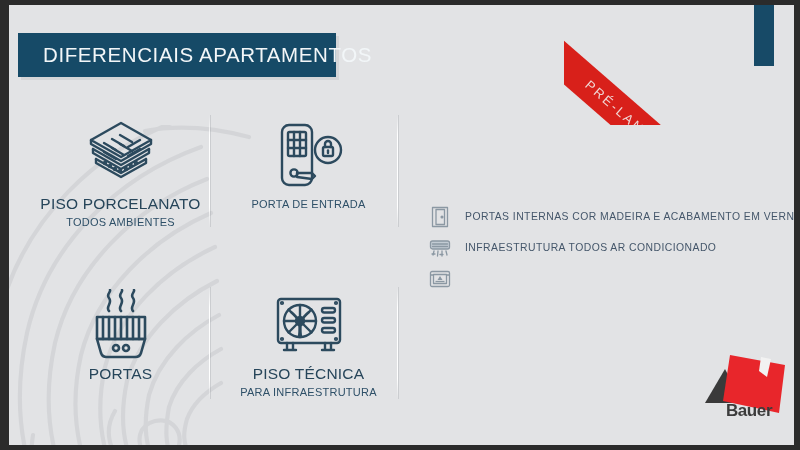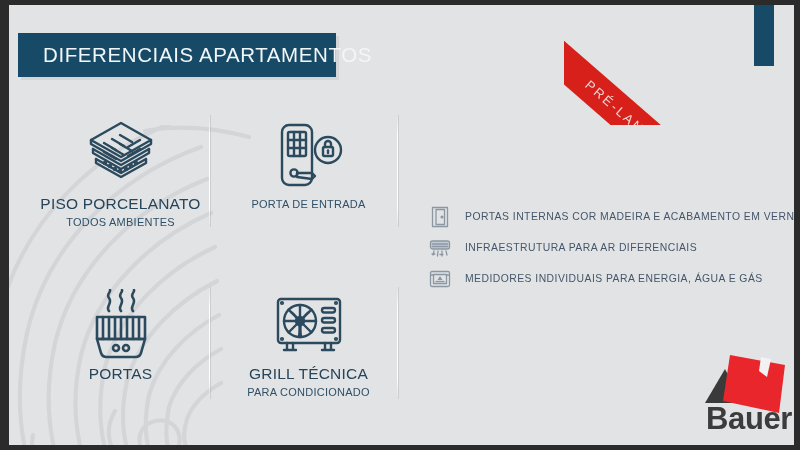--- a/index.html
+++ b/index.html
@@ -176,21 +176,21 @@
     width: 96px;
     height: 96px;
   }
   #logo-word {
     position: absolute;
     left: 688px;
     top: 396px;
     width: 104px;
     text-align: center;
     color: #3c3c3c;
-    font-size: 31px;
+    font-size: 17px;
     font-weight: bold;
     letter-spacing: -0.4px;
   }
 </style>
 </head>
 <body>
 
 <div id="slide">
   <div id="canvas">
 
@@ -297,22 +297,22 @@
           <rect x="51" y="25" width="13" height="4.5" rx="2.2"></rect>
           <rect x="51" y="35" width="13" height="4.5" rx="2.2"></rect>
           <circle cx="11" cy="10" r="0.9"></circle>
             <circle cx="65" cy="10" r="0.9"></circle>
           <circle cx="11" cy="46" r="0.9"></circle>
             <circle cx="65" cy="46" r="0.9"></circle>
           <path d="M16 50 L16 57 M22 50 L22 57 M13 57 L25 57"></path>
           <path d="M54 50 L54 57 M60 50 L60 57 M51 57 L63 57"></path>
         </svg>
       </div>
-      <div class="feature-title">GRILL TÉCNICA</div>
-      <div class="feature-sub">PARA CONDICIONADO</div>
+      <div class="feature-title">PISO TÉCNICA</div>
+      <div class="feature-sub">PARA INFRAESTRUTURA</div>
     </div>
 
     <div id="list">
 
       <div class="list-row">
         <span class="list-icon">
           <svg width="20" height="22" viewBox="0 0 20 22" fill="none" stroke="#8b98a3" stroke-width="1.3" stroke-linejoin="round">
             <rect x="2.5" y="1.5" width="15" height="19"></rect>
             <rect x="6" y="3.5" width="8.5" height="15"></rect>
             <circle cx="12" cy="11" r="0.9" fill="#8b98a3"></circle>
@@ -323,35 +323,34 @@
 
       <div class="list-row">
         <span class="list-icon">
           <svg width="22" height="20" viewBox="0 0 22 20" fill="none" stroke="#8b98a3" stroke-width="1.3" stroke-linejoin="round" stroke-linecap="round">
             <rect x="1.5" y="3" width="19" height="8" rx="2" fill="#c3ccd4"></rect>
             <path d="M3.5 6 L18.5 6 M3.5 8.5 L18.5 8.5"></path>
             <path d="M5 13 L4 17 M9 13 L8.5 18 M13 13 L13 18 M17 13 L18 17"></path>
             <path d="M3 16 L6 16 M11 16.5 L14 16.5"></path>
           </svg>
         </span>
-        <span class="list-label">INFRAESTRUTURA PARA AR DIFERENCIAIS</span>
+        <span class="list-label">INFRAESTRUTURA TODOS AR CONDICIONADO</span>
       </div>
 
 
       <div class="list-row">
         <span class="list-icon">
           <svg width="22" height="20" viewBox="0 0 22 20" fill="none" stroke="#8b98a3" stroke-width="1.3" stroke-linejoin="round">
             <rect x="1.5" y="2.5" width="19" height="15" rx="1.5"></rect>
             <rect x="4.5" y="5.5" width="13" height="9"></rect>
             <path d="M11 7 L13.5 11 L8.5 11 Z" fill="#8b98a3" stroke="none"></path>
             <path d="M6.5 12.5 L15.5 12.5"></path>
             <path d="M1.5 6 L4.5 6 M17.5 6 L20.5 6"></path>
           </svg>
         </span>
-        <span class="list-label">MEDIDORES INDIVIDUAIS PARA ENERGIA, ÁGUA E GÁS</span>
       </div>
     </div>
 
     <svg id="logo" viewBox="0 0 96 96">
       <polygon points="6,62 26,28 44,62" fill="#3a3a3a"></polygon>
       <polygon points="31,14 86,24 80,72 24,60" fill="#e8262b"></polygon>
       <polygon points="62,16 72,18 68,36 60,30" fill="#f2f2f2"></polygon>
     </svg>
     <div id="logo-word">Bauer</div>
 

